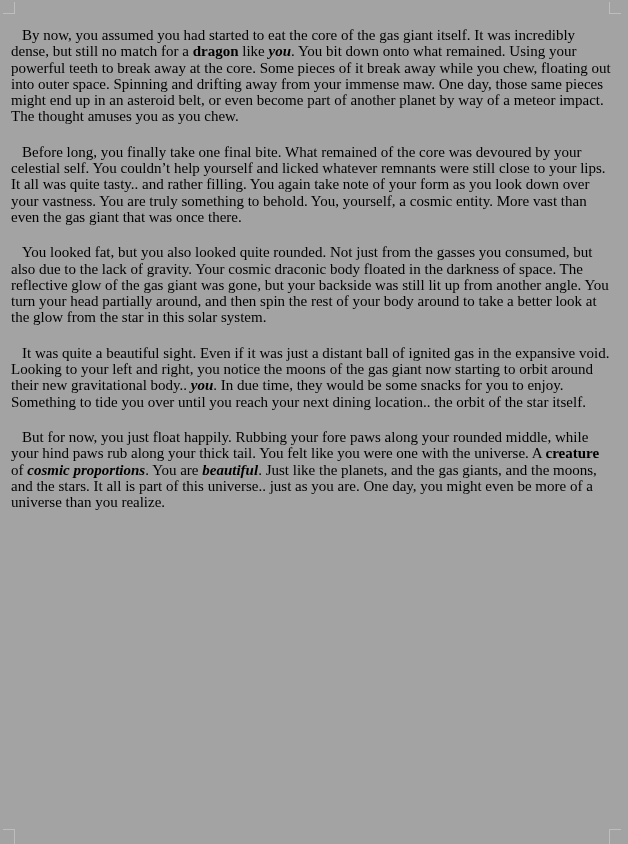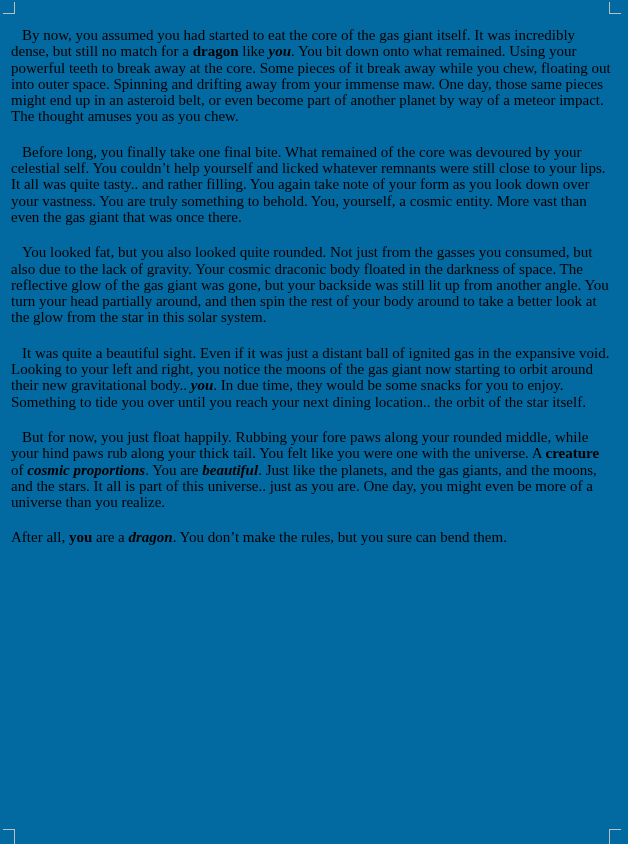--- a/index.html
+++ b/index.html
@@ -7,21 +7,21 @@
     padding: 0;
     width: 628px;
     height: 844px;
     background: #ffffff;
     overflow: hidden;
   }
   .page {
     position: relative;
     width: 628px;
     height: 844px;
-    background: #0369a1;
+    background: #a3a3a3;
   }
   
   .corner {
     position: absolute;
     width: 11px;
     height: 11px;
   }
   .corner.tl { left: 3px;   top: 2px;    border-right: 1px solid #bdbdbd; border-bottom: 1px solid #bdbdbd; }
   .corner.tr { left: 609px; top: 2px;    border-left: 1px solid #bdbdbd;  border-bottom: 1px solid #bdbdbd; }
   .corner.bl { left: 3px;   top: 829px;  height: 15px; border-right: 1px solid #bdbdbd; border-top: 1px solid #bdbdbd; }
@@ -62,17 +62,16 @@
     <p class="indent"><span>By now, you assumed you had started to eat the core of the gas giant itself. It was incredibly dense, but still no match for a </span><span class="b">dragon</span><span> like </span><span class="bi">you</span><span>. You bit down onto what remained. Using your powerful teeth to break away at the core. Some pieces of it break away while you chew, floating out into outer space. Spinning and drifting away from your immense maw. One day, those same pieces might end up in an asteroid belt, or even become part of another planet by way of a meteor impact. The thought amuses you as you chew.</span></p>
 
     <p class="indent"><span>Before long, you finally take one final bite. What remained of the core was devoured by your </span><span class="i">celestial</span><span> self. You couldn’t help yourself and licked whatever remnants were still close to your lips. It all was quite tasty.. and rather filling. You again take note of your form as you look down over your vastness. You are truly something to behold. </span><span class="i">You</span><span>, yourself, a </span><span class="i">cosmic entity</span><span>. More vast than even the gas giant that was once there.</span></p>
 
     <p class="indent"><span>You looked fat, but you also looked quite rounded. Not just from the gasses you consumed, but also due to the lack of gravity. Your </span><span class="i">cosmic draconic</span><span> body floated in the darkness of space. The reflective glow of the gas giant was gone, but your backside was still lit up from another angle. You turn your head partially around, and then spin the rest of your body around to take a better look at the glow from the star in this solar system.</span></p>
 
     <p class="indent"><span>It was quite a beautiful sight. Even if it was just a distant ball of ignited gas in the expansive void. Looking to your left and right, you notice the moons of the gas giant now starting to orbit around their </span><span class="i">new</span><span> gravitational body.. </span><span class="bi">you</span><span>. In due time, they would be some snacks for you to enjoy. Something to tide you over until you reach your next dining location.. the orbit of the star itself.</span></p>
 
     <p class="indent"><span>But for now, you just float happily. Rubbing your fore paws along your rounded middle, while your hind paws rub along your thick tail. You felt like you were one with the universe. A </span><span class="b">creature</span><span> of </span><span class="bi">cosmic proportions</span><span>. You are </span><span class="bi">beautiful</span><span>. Just like the planets, and the gas giants, and the moons, and the stars. It all is part of this universe.. just as you are. One day, you might even be more of a universe than you realize.</span></p>
 
-    <p><span>After all, </span><span class="b">you</span><span> are a </span><span class="bi">dragon</span><span>. You don’t make the rules, but you sure can bend them.</span></p>
 
 
   </div>
 </div>
 
 </body></html>

